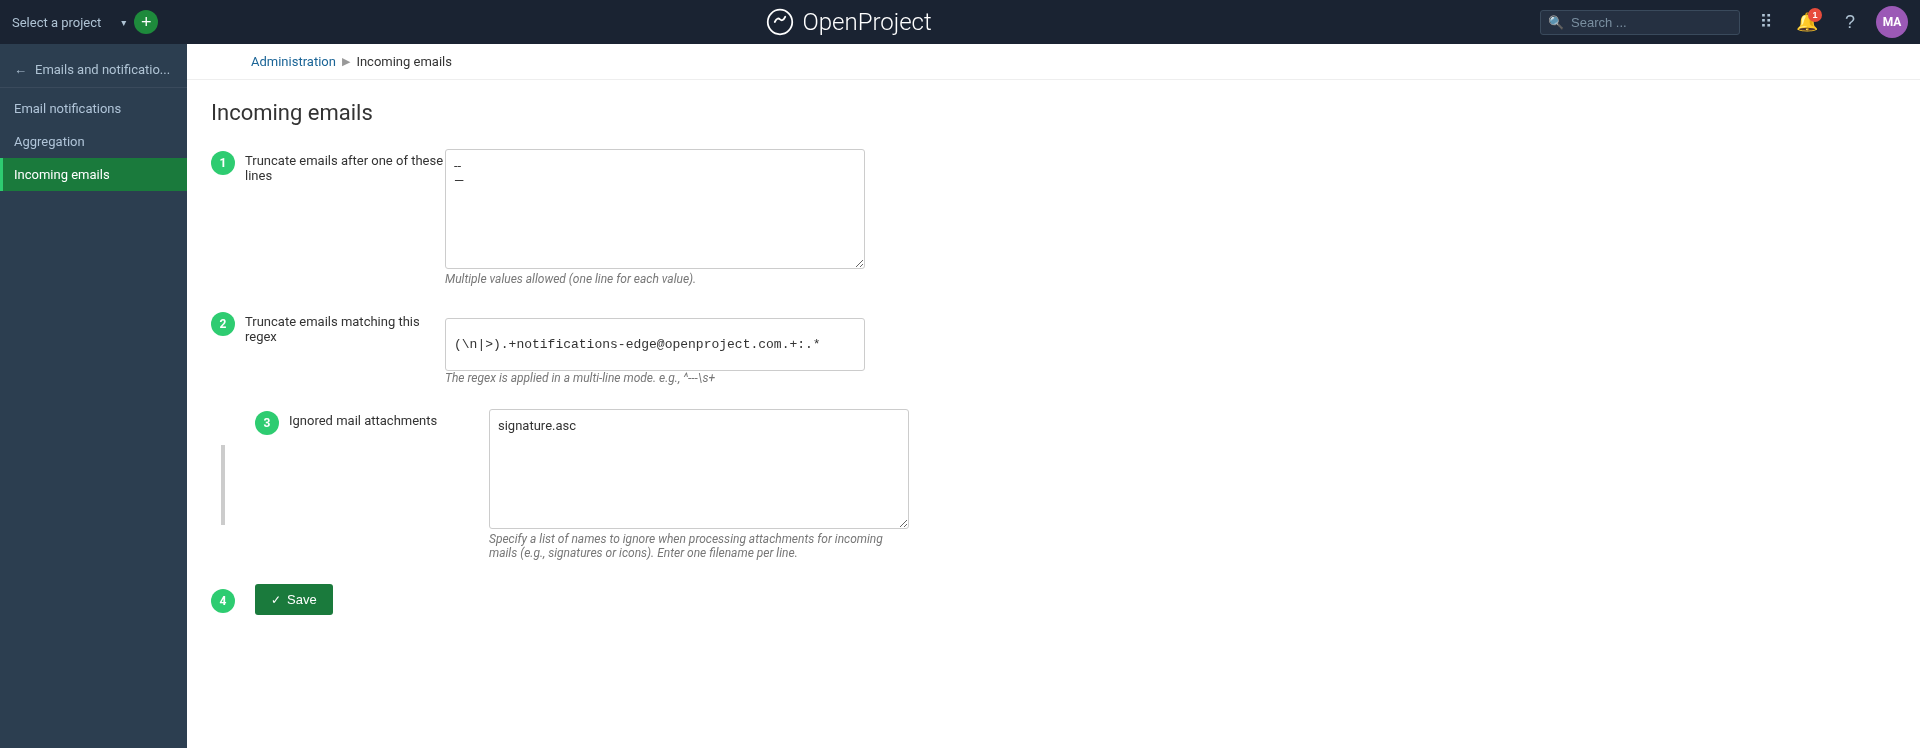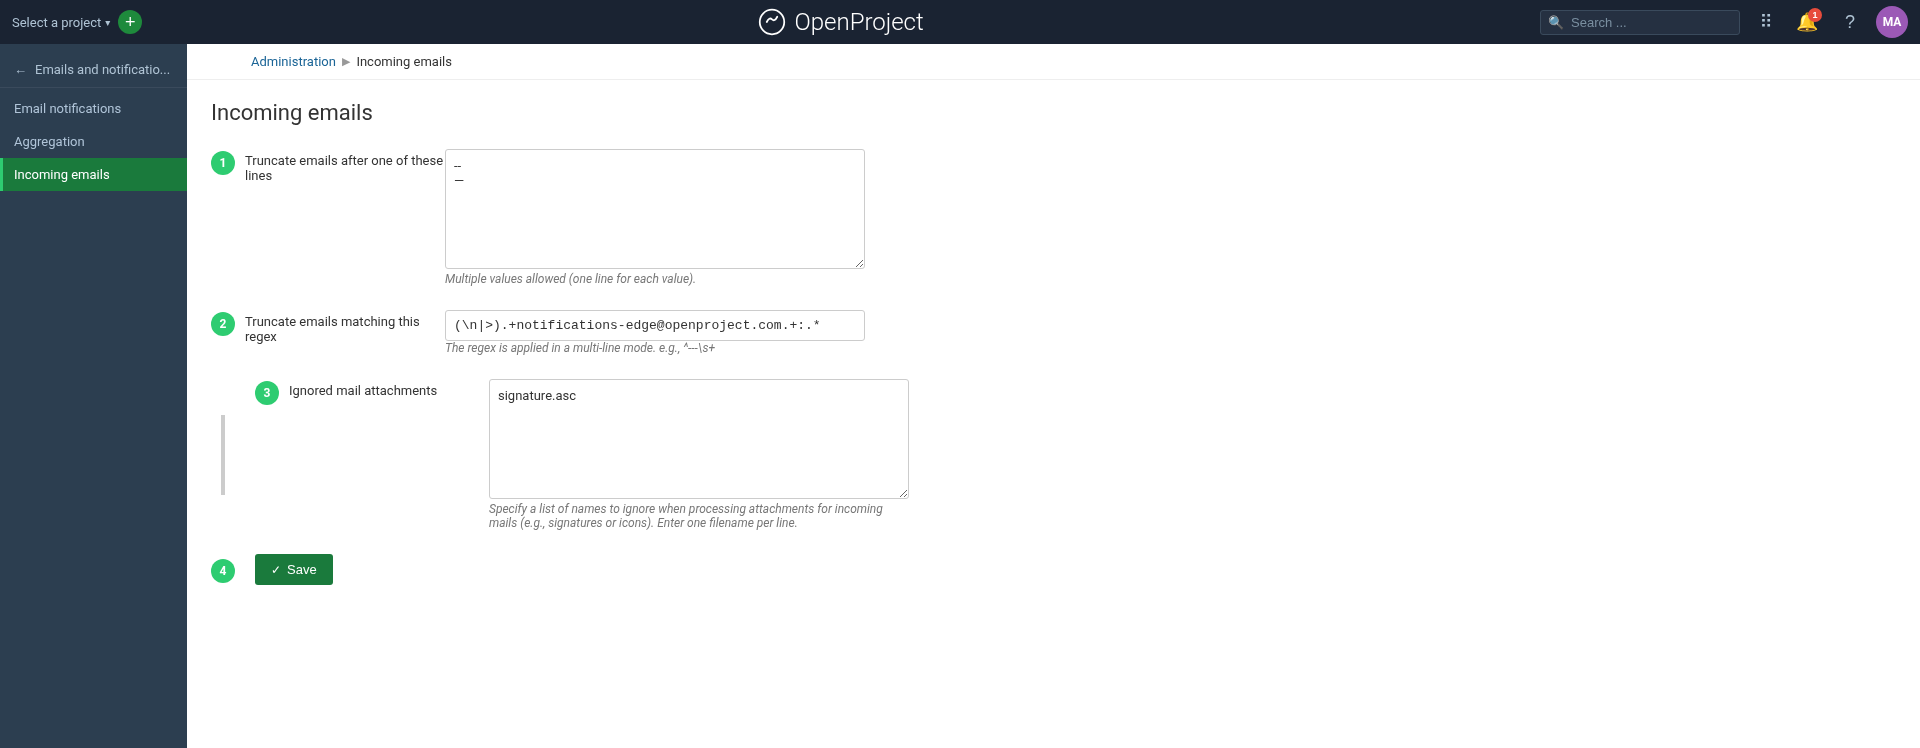--- a/index.html
+++ b/index.html
@@ -17,21 +17,21 @@
       z-index: 100;
     }
     .topnav-left {
       display: flex;
       align-items: center;
       gap: 8px;
     }
     .select-project {
       display: flex;
       align-items: center;
-      gap: 4px;
+      gap: 20px;
       color: #afc3d4;
       font-size: 13px;
       cursor: pointer;
     }
     .select-project .chevron { font-size: 10px; }
     .add-project-btn {
       width: 24px; height: 24px;
       background: #1e8a3c;
       border-radius: 50%;
       display: flex; align-items: center; justify-content: center;
@@ -220,26 +220,27 @@
       color: #333;
       resize: vertical;
       font-family: inherit;
       background: #fff;
       outline: none;
     }
     .form-input {
       width: 100%;
       border: 1px solid #ccc;
       border-radius: 3px;
-      padding: 7px 8px;
+      padding: 18px 8px;
       font-size: 13px;
       color: #333;
       font-family: 'Courier New', monospace;
       background: #fff;
       outline: none;
+      margin-top: 8px;
     }
     .hint-text {
       font-size: 12px;
       color: #777;
       font-style: italic;
     }
 
     
     .save-section {
       display: flex;

